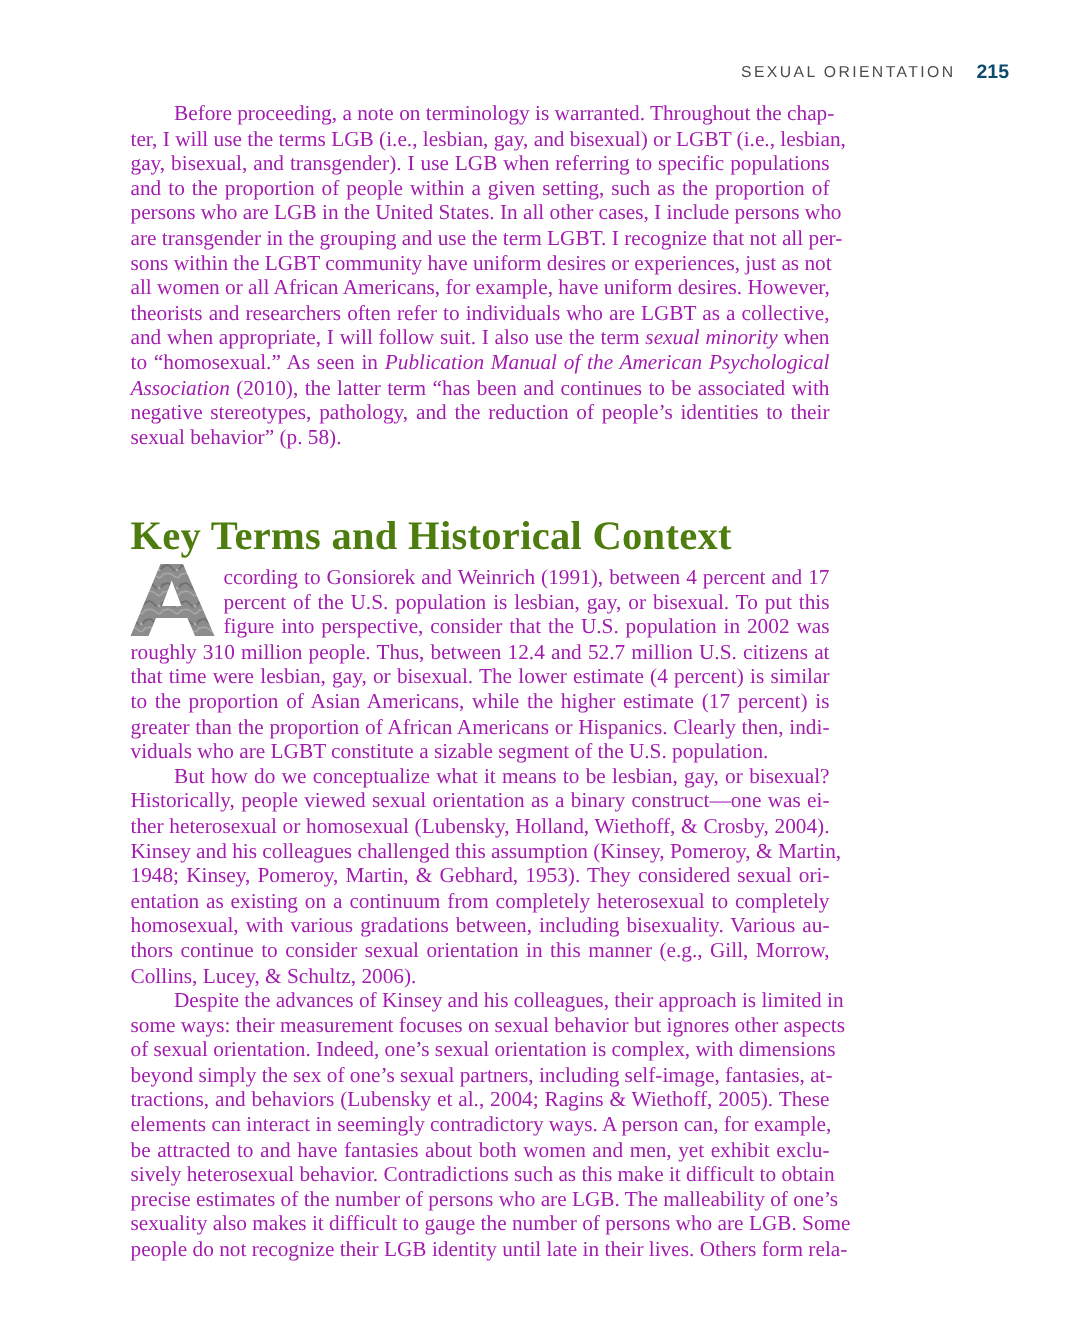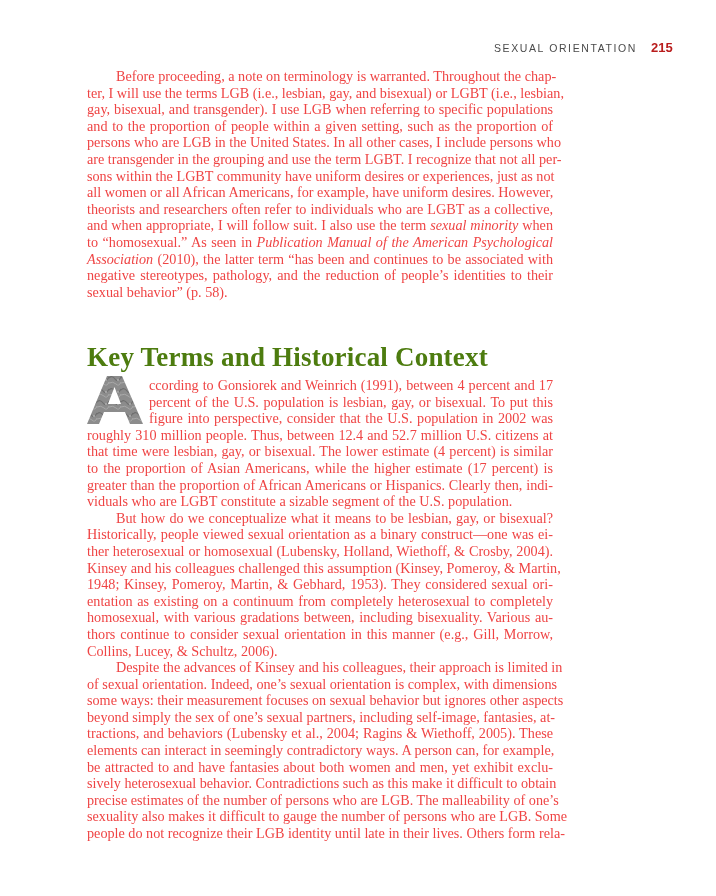--- a/index.html
+++ b/index.html
@@ -7,25 +7,25 @@
   .header {
     position: absolute; top: 40px; left: 0; width: 640px; height: 20px;
   }
   .running-head {
     position: absolute; left: 494px; top: 2px;
     font-family: "Liberation Sans", sans-serif; font-size: 10.5px;
     letter-spacing: 1.6px; color: #4a4a4a;
   }
   .page-number {
     position: absolute; left: 651px; top: 0px;
-    font-family: "Liberation Sans", sans-serif; font-size: 13px; font-weight: bold; color: #b91c1c;
+    font-family: "Liberation Sans", sans-serif; font-size: 13px; font-weight: bold; color: #0c4a6e;
   }
   .body-text {
     position: absolute; left: 87px; width: 466px;
-    font-family: "Liberation Serif", serif; font-size: 14.2px; color: #ef4444;
+    font-family: "Liberation Serif", serif; font-size: 14.2px; color: #a21caf;
   }
   .line {
     display: block; height: 16.6px; line-height: 16.6px; white-space: nowrap;
     text-align: justify; text-align-last: justify;
   }
   .line.last { text-align-last: left; }
   .line.indent { padding-left: 29px; }
   .line.dropcap-line { padding-left: 62px; }
   .heading {
     position: absolute; left: 87px; top: 342px;
@@ -90,22 +90,22 @@
   <span class="line">Historically, people viewed sexual orientation as a binary construct—one was ei-</span>
   <span class="line">ther heterosexual or homosexual (Lubensky, Holland, Wiethoff, &amp; Crosby, 2004).</span>
   <span class="line">Kinsey and his colleagues challenged this assumption (Kinsey, Pomeroy, &amp; Martin,</span>
   <span class="line">1948; Kinsey, Pomeroy, Martin, &amp; Gebhard, 1953). They considered sexual ori-</span>
   <span class="line">entation as existing on a continuum from completely heterosexual to completely</span>
   <span class="line">homosexual, with various gradations between, including bisexuality. Various au-</span>
   <span class="line">thors continue to consider sexual orientation in this manner (e.g., Gill, Morrow,</span>
   <span class="line last">Collins, Lucey, &amp; Schultz, 2006).</span>
 
   <span class="line indent">Despite the advances of Kinsey and his colleagues, their approach is limited in</span>
+  <span class="line">some ways: their measurement focuses on sexual behavior but ignores other aspects</span>
   <span class="line">of sexual orientation. Indeed, one’s sexual orientation is complex, with dimensions</span>
-  <span class="line">some ways: their measurement focuses on sexual behavior but ignores other aspects</span>
   <span class="line">beyond simply the sex of one’s sexual partners, including self-image, fantasies, at-</span>
   <span class="line">tractions, and behaviors (Lubensky et al., 2004; Ragins &amp; Wiethoff, 2005). These</span>
   <span class="line">elements can interact in seemingly contradictory ways. A person can, for example,</span>
   <span class="line">be attracted to and have fantasies about both women and men, yet exhibit exclu-</span>
   <span class="line">sively heterosexual behavior. Contradictions such as this make it difficult to obtain</span>
   <span class="line">precise estimates of the number of persons who are LGB. The malleability of one’s</span>
   <span class="line">sexuality also makes it difficult to gauge the number of persons who are LGB. Some</span>
   <span class="line">people do not recognize their LGB identity until late in their lives. Others form rela-</span>
 </div>
 

